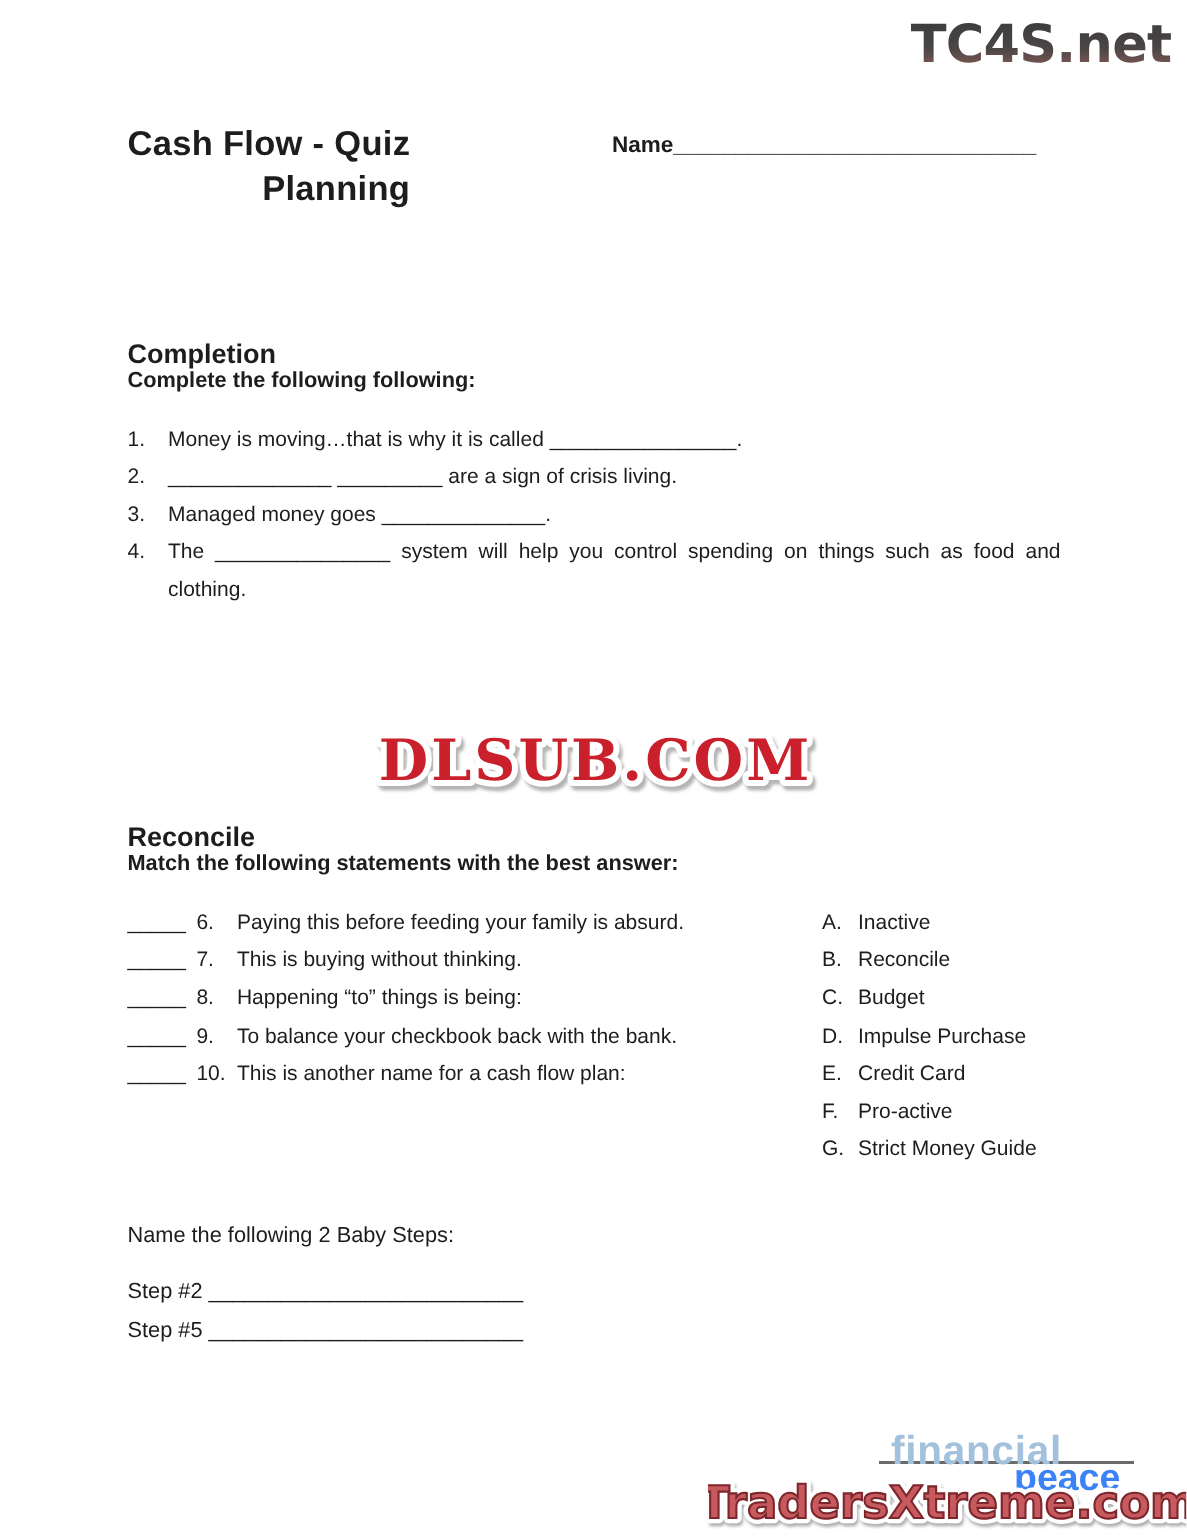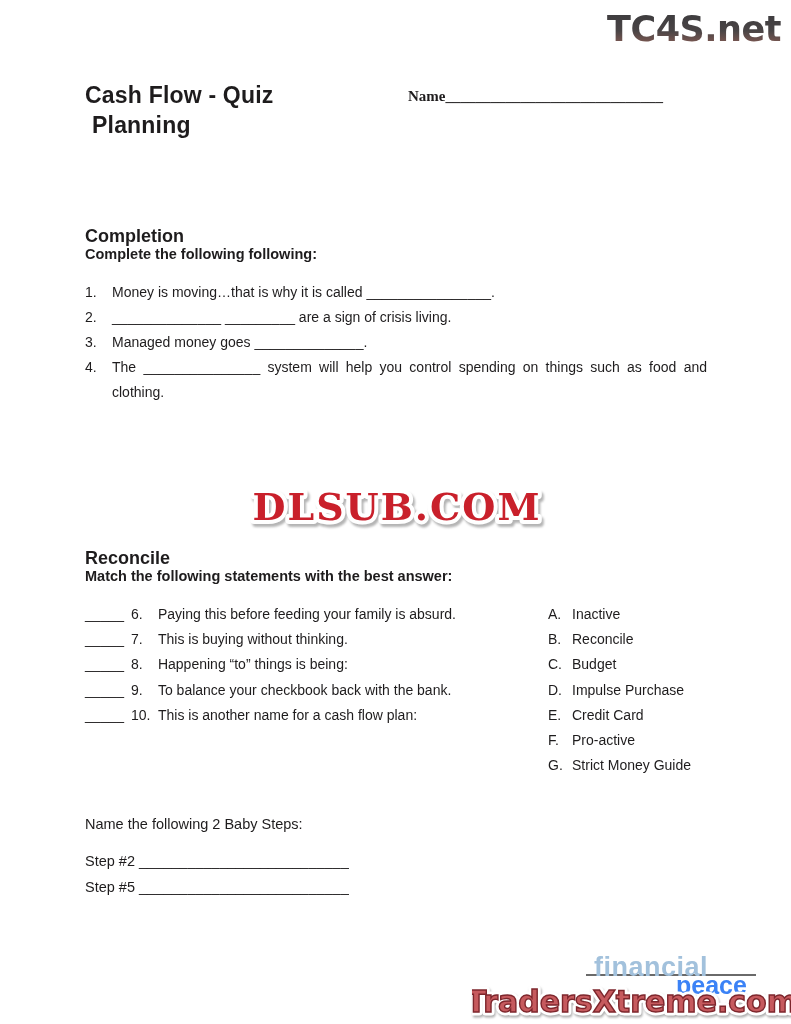--- a/index.html
+++ b/index.html
@@ -6,24 +6,24 @@
   .page {
     position:relative; width:791px; height:1024px; background:#ffffff;
     font-family:"Liberation Sans","DejaVu Sans",sans-serif; color:#1e1c1d;
     overflow:hidden;
   }
 
   
   .tc4s { position:absolute; left:598px; top:2px; }
 
   
-  .title { position:absolute; left:85px; top:80px; font-size:23px; font-weight:bold; line-height:30px; letter-spacing:0.2px; }
+  .title { position:absolute; left:85px; top:80px; font-size:23px; font-weight:bold; line-height:30px; letter-spacing:0.2px;text-align:right; }
   .title .line2 { padding-left:7px; }
 
-  .name-row { position:absolute; left:408px; top:88px; font-size:15px; font-weight:bold; white-space:nowrap;font-family:Liberation Serif, serif; }
+  .name-row { position:absolute; left:408px; top:88px; font-size:15px; font-weight:bold; white-space:nowrap; }
 
   
   .sec { position:absolute; left:85px; width:622px; }
   .sec-completion { top:226px; }
   .sec-matching  { top:548px; }
   .sec-bonus     { top:793px; }
 
   .h2 { font-size:18px; font-weight:bold; line-height:20px; }
   .h3 { font-size:14.5px; font-weight:bold; line-height:17px; }
 

